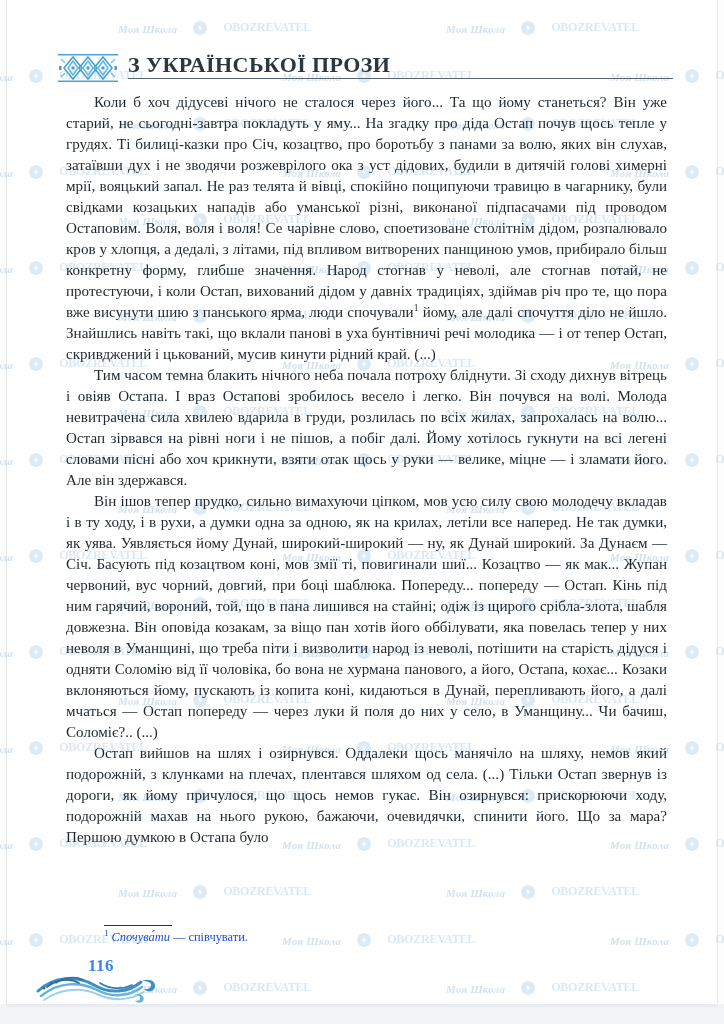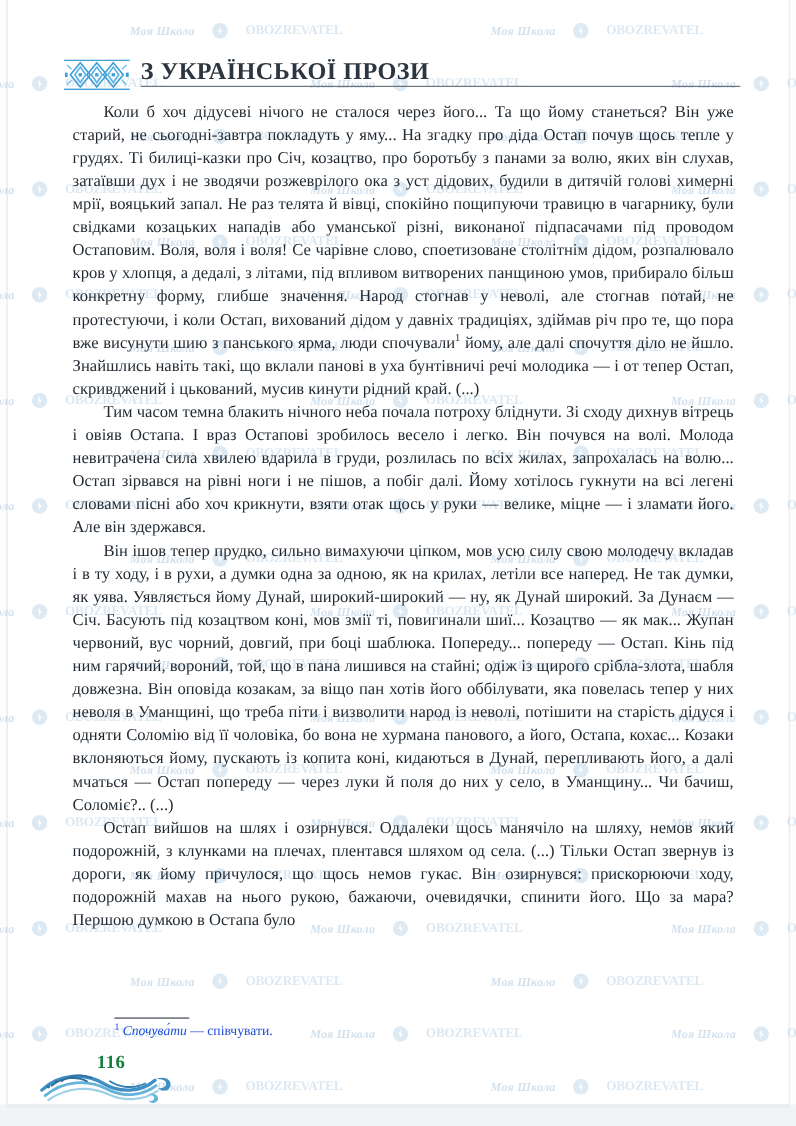--- a/index.html
+++ b/index.html
@@ -195,21 +195,21 @@
   }
 
   
   .page-number {
     position: absolute;
     left: 88px;
     top: 956px;
     font-family: "Liberation Serif", serif;
     font-size: 17px;
     font-weight: 700;
-    color: #15803d;
+    color: #3b82f6;
     letter-spacing: .5px;
   }
   .foot-ornament {
     position: absolute;
     left: 34px;
     top: 968px;
     width: 130px;
     height: 40px;
   }
 </style>

